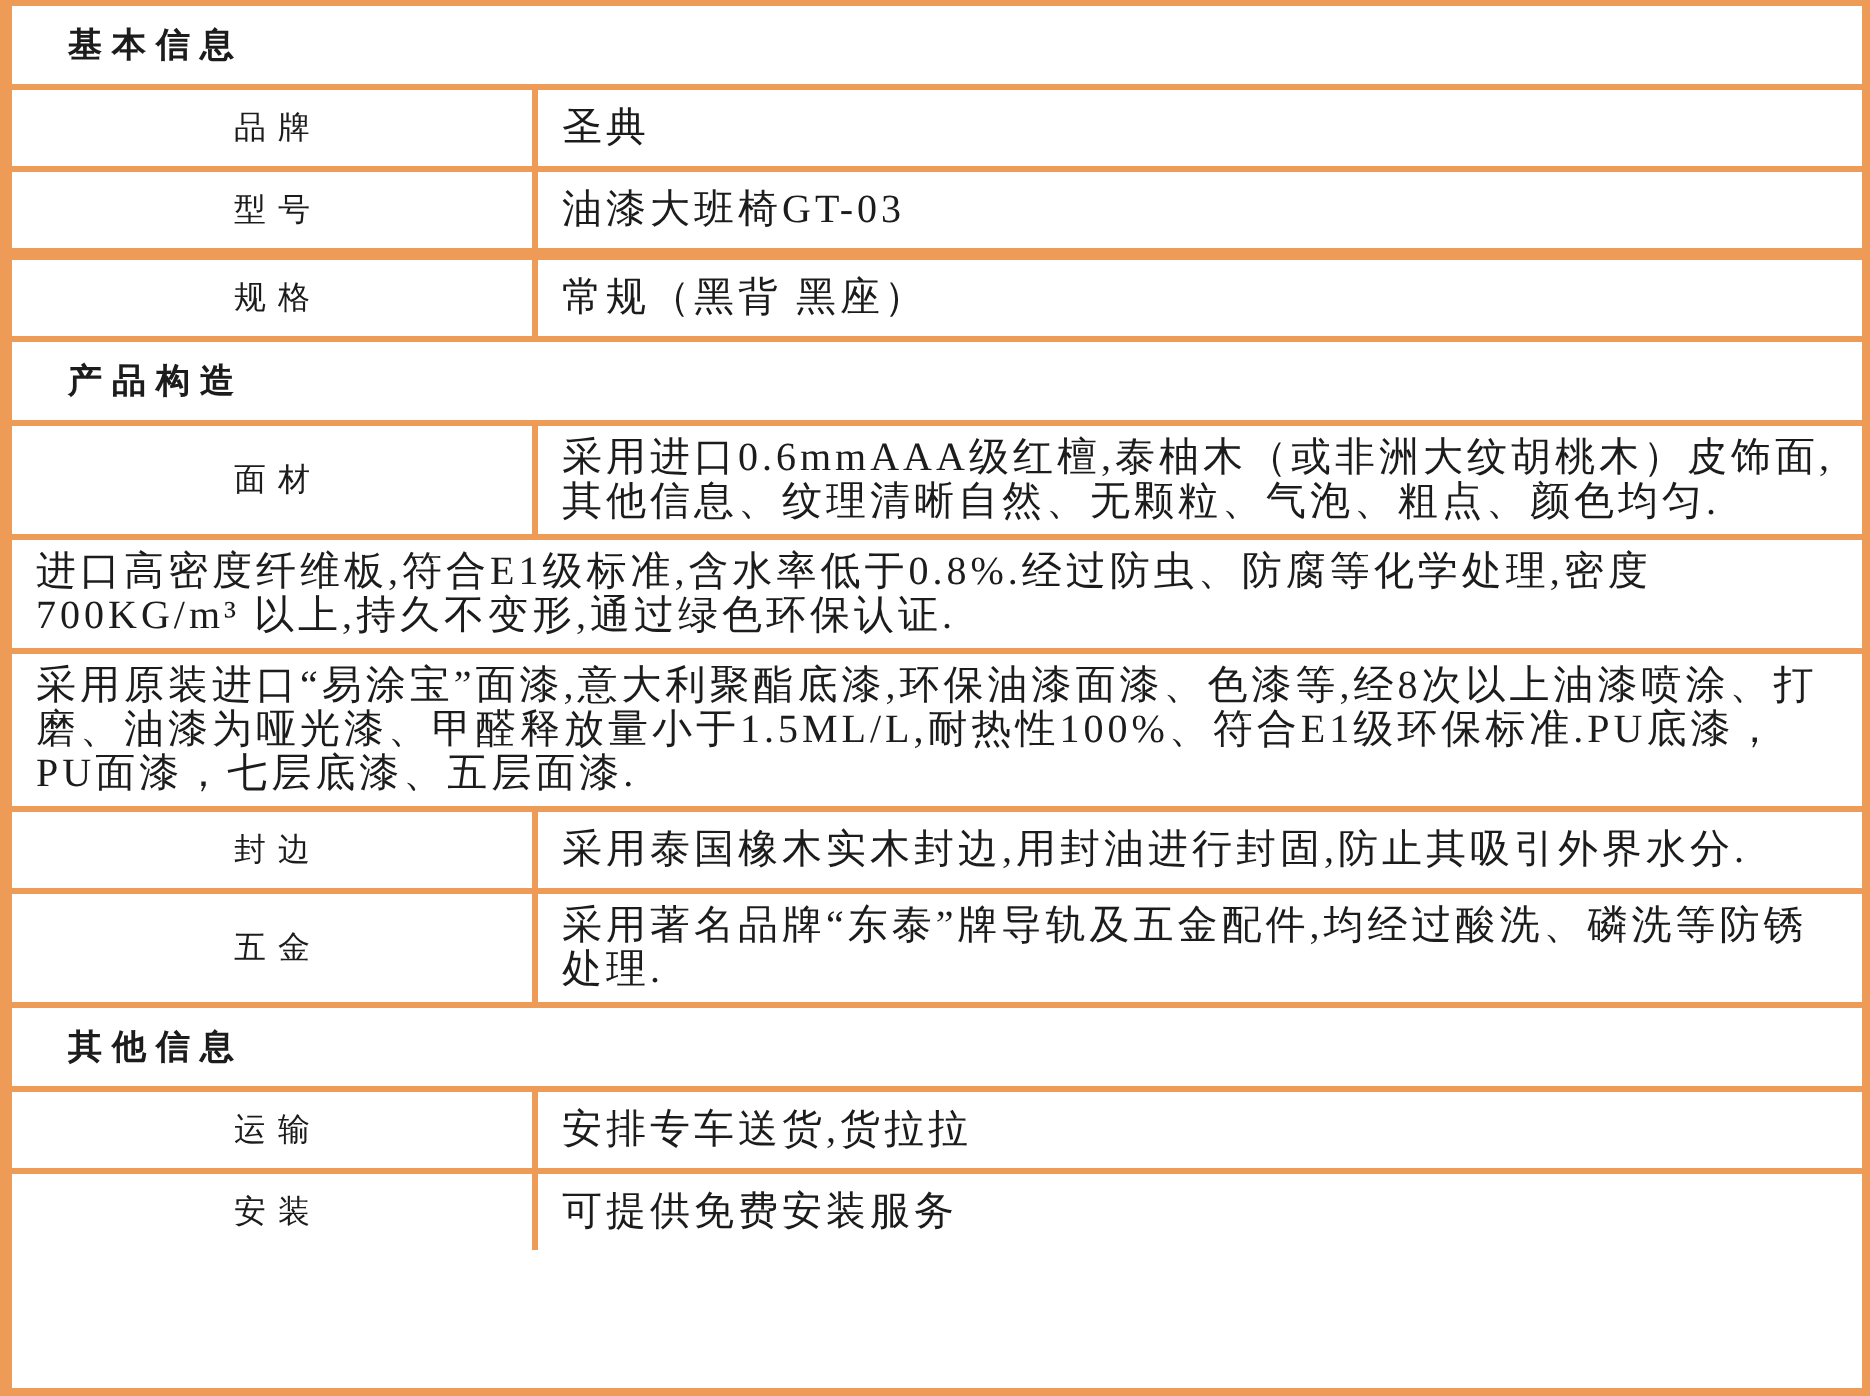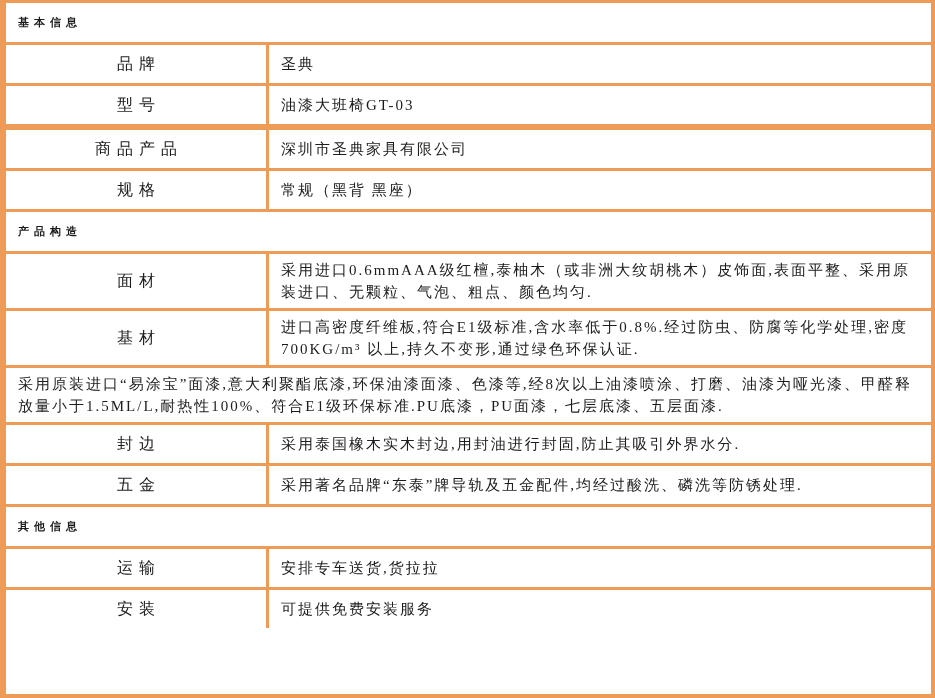--- a/index.html
+++ b/index.html
@@ -23,23 +23,23 @@
     display: flex;
     align-items: stretch;
   }
   .row + .row {
     border-top: 3px solid #ED9B57;
   }
   .section-header {
     display: flex;
     align-items: center;
     min-height: 35px;
-    padding: 2px 10px 2px 12px;
+    padding: 2px 10px 2px 28px;
     font-weight: bold;
-    font-size: 11px;
+    font-size: 17px;
     letter-spacing: 5px;
   }
   .label-cell {
     flex: 0 0 263px;
     display: flex;
     align-items: center;
     justify-content: center;
     border-right: 3px solid #ED9B57;
     min-height: 38px;
     font-size: 16px;
@@ -48,21 +48,21 @@
     padding: 4px 20px;
     box-sizing: border-box;
     text-align: center;
   }
   .value-cell {
     flex: 1 1 auto;
     display: flex;
     align-items: center;
     min-height: 38px;
     padding: 5px 14px 5px 12px;
-    font-size: 15px;
+    font-size: 20px;
     line-height: 22px;
     letter-spacing: 2px;
     box-sizing: border-box;
   }
 </style>
 </head>
 <body>
 
 <div class="spec-table">
 
@@ -73,37 +73,32 @@
     <div class="label-cell">品牌</div>
     <div class="value-cell">圣典</div>
   </div>
   <div class="row">
     <div class="label-cell">型号</div>
     <div class="value-cell">油漆大班椅GT-03</div>
   </div>
   <div class="row">
   </div>
   <div class="row">
-    <div class="label-cell">商品产品</div>
-    <div class="value-cell">深圳市圣典家具有限公司</div>
-  </div>
-  <div class="row">
     <div class="label-cell">规格</div>
     <div class="value-cell">常规（黑背 黑座）</div>
   </div>
 
   <div class="row section-header">
     <span>产品构造</span>
   </div>
   <div class="row">
     <div class="label-cell">面材</div>
-    <div class="value-cell">采用进口0.6mmAAA级红檀,泰柚木（或非洲大纹胡桃木）皮饰面,表面平整、采用原装进口、无颗粒、气泡、粗点、颜色均匀.</div>
+    <div class="value-cell">采用进口0.6mmAAA级红檀,泰柚木（或非洲大纹胡桃木）皮饰面,其他信息、纹理清晰自然、无颗粒、气泡、粗点、颜色均匀.</div>
   </div>
   <div class="row">
-    <div class="label-cell">基材</div>
     <div class="value-cell">进口高密度纤维板,符合E1级标准,含水率低于0.8%.经过防虫、防腐等化学处理,密度700KG/m³ 以上,持久不变形,通过绿色环保认证.</div>
   </div>
   <div class="row">
     <div class="value-cell">采用原装进口“易涂宝”面漆,意大利聚酯底漆,环保油漆面漆、色漆等,经8次以上油漆喷涂、打磨、油漆为哑光漆、甲醛释放量小于1.5ML/L,耐热性100%、符合E1级环保标准.PU底漆，PU面漆，七层底漆、五层面漆.</div>
   </div>
   <div class="row">
     <div class="label-cell">封边</div>
     <div class="value-cell">采用泰国橡木实木封边,用封油进行封固,防止其吸引外界水分.</div>
   </div>
   <div class="row">

